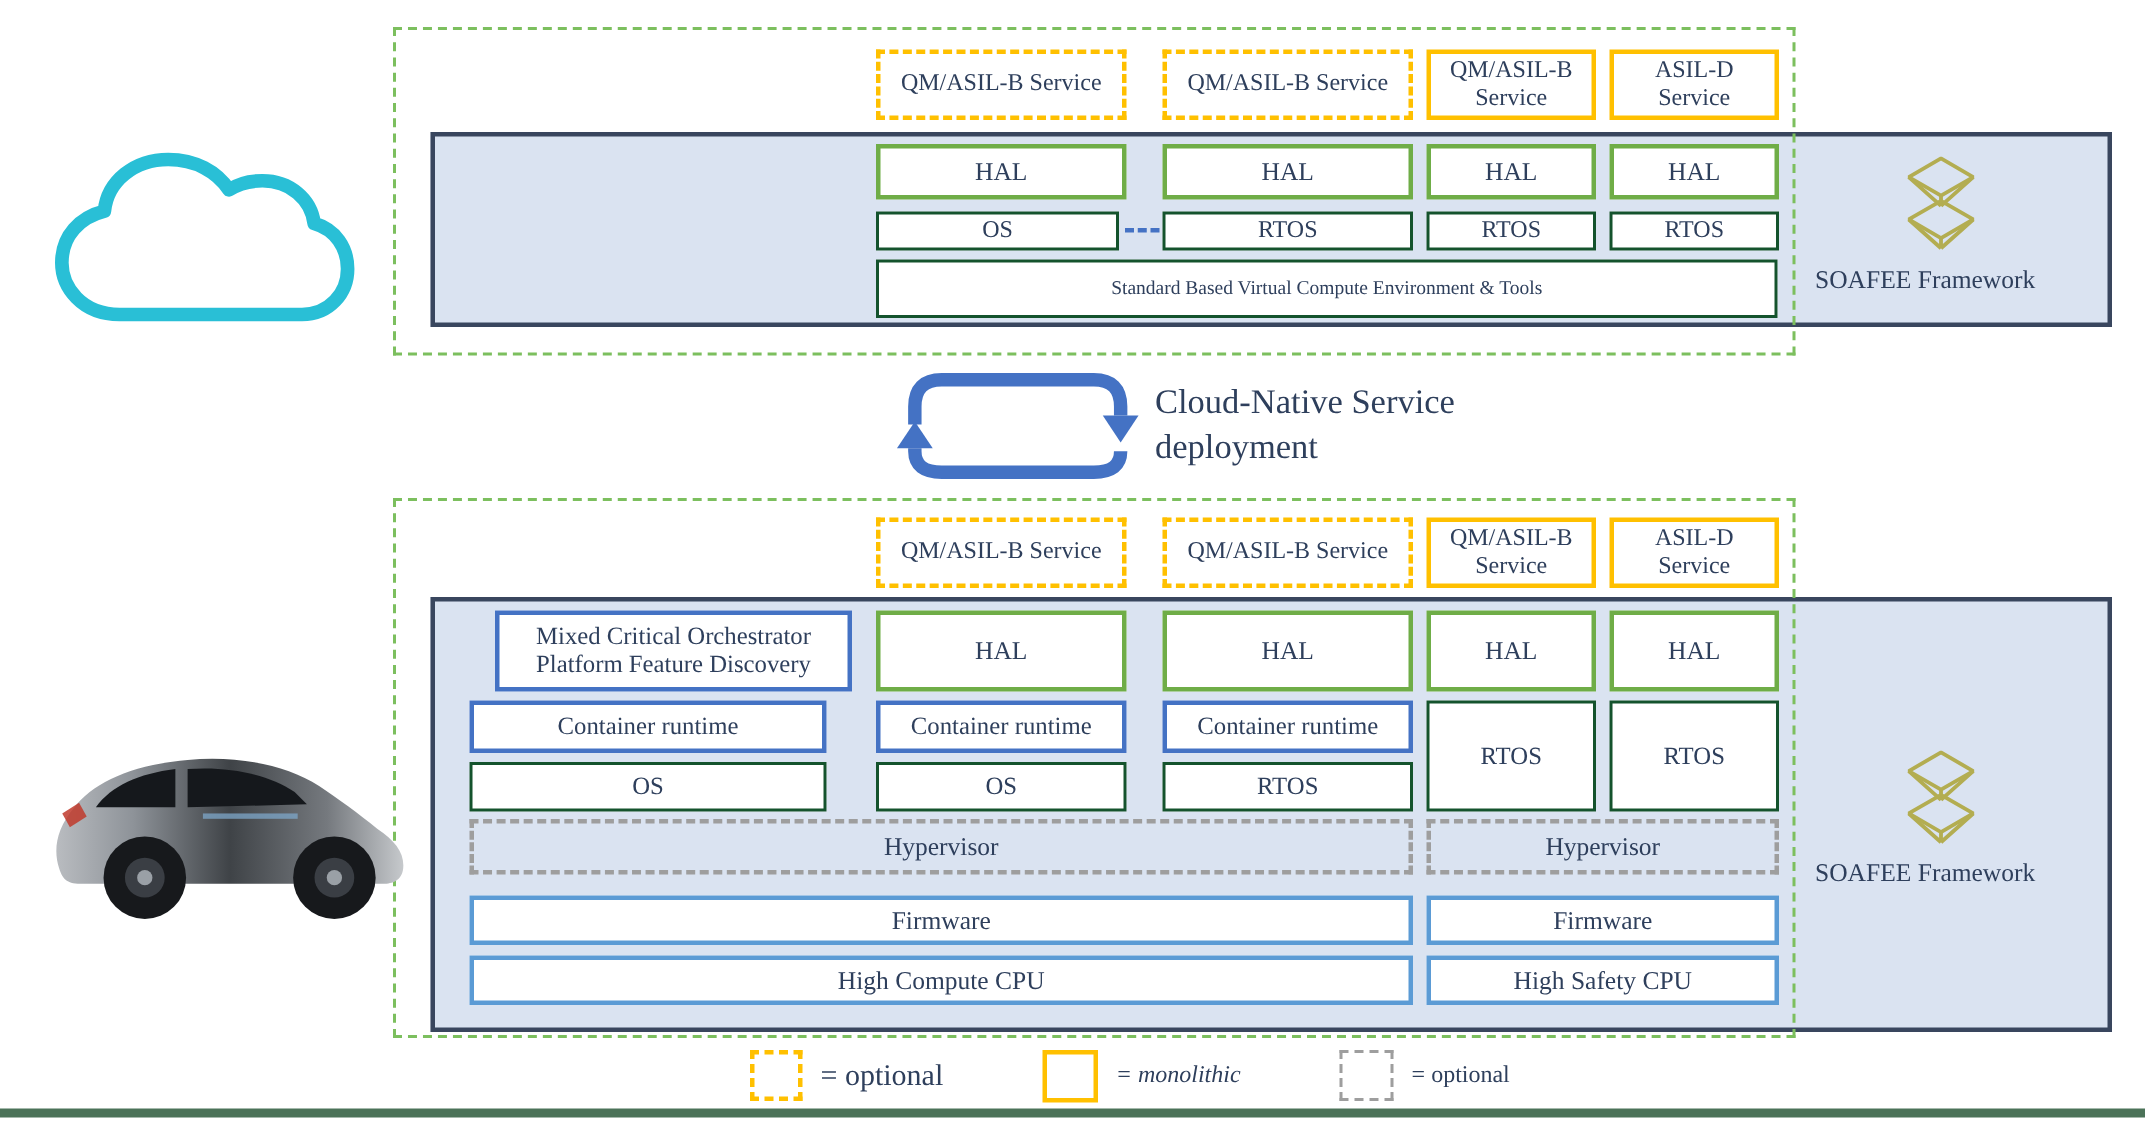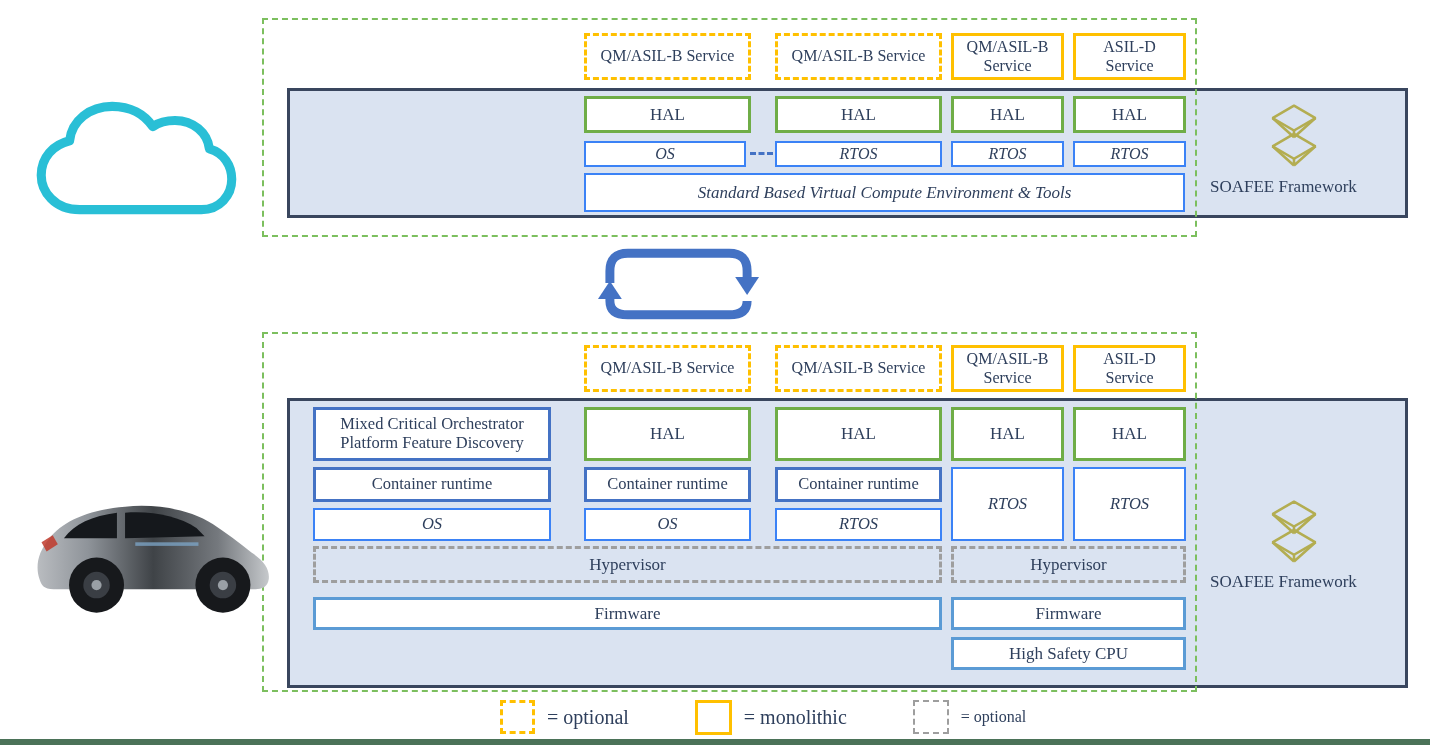--- a/index.html
+++ b/index.html
@@ -4,21 +4,21 @@
 <style>
   html,body{margin:0;padding:0;background:#ffffff;}
   .canvas{position:relative;width:1430px;height:748px;background:#ffffff;overflow:hidden;
           font-family:"Liberation Serif", serif;color:#2e3f5c;}
   .abs{position:absolute;box-sizing:border-box;}
   .box{position:absolute;box-sizing:border-box;display:flex;align-items:center;justify-content:center;
        text-align:center;background:#ffffff;line-height:1.15;z-index:3;}
   .panel{position:absolute;box-sizing:border-box;background:#dae3f1;border:3px solid #39465e;z-index:1;}
   .green-rect{position:absolute;box-sizing:border-box;border:2px dashed #7cbf5e;z-index:2;pointer-events:none;}
   .green-border{border:3px solid #6fad47;}
-  .gray-border{border:2px solid #3b82f6;font-style:italic;}
+  .gray-border{border:2px solid #14532d;}
   .blue-border{border:3px solid #4472c4;}
   .lightblue-border{border:3px solid #5b9bd5;}
   .dark-border{border:3px solid #39465e;}
   .orange-dashed{border:3px dashed #ffc000;}
   .orange-solid{border:3px solid #ffc000;}
   .gray-dashed-box{border:3px dashed #9e9e9e;background:transparent;}
   .label{position:absolute;z-index:3;}
   .legend-row{position:absolute;display:flex;align-items:center;z-index:3;}
   .legend-swatch{box-sizing:border-box;background:#fff;}
   .bottom-bar{position:absolute;left:0;width:1430px;height:6px;background:#4b7258;z-index:4;}
@@ -68,50 +68,54 @@
   <div class="box green-border" style="left:775px;top:96px;width:167px;height:37px;font-size:17px;">HAL</div>
   <div class="box green-border" style="left:951px;top:96px;width:113px;height:37px;font-size:17px;">HAL</div>
   <div class="box green-border" style="left:1073px;top:96px;width:113px;height:37px;font-size:17px;">HAL</div>
 
   <div class="box gray-border" style="left:584px;top:141px;width:162px;height:26px;font-size:16px;">OS</div>
   <div class="abs" style="left:750px;top:152px;width:23px;border-top:3px dashed #4472c4;z-index:3;"></div>
   <div class="box gray-border" style="left:775px;top:141px;width:167px;height:26px;font-size:16px;">RTOS</div>
   <div class="box gray-border" style="left:951px;top:141px;width:113px;height:26px;font-size:16px;">RTOS</div>
   <div class="box gray-border" style="left:1073px;top:141px;width:113px;height:26px;font-size:16px;">RTOS</div>
 
-  <div class="box gray-border" style="left:584px;top:173px;width:601px;height:39px;font-size:17px;">Standard Based Virtual Compute Environment &amp; Tools</div>
+  <div class="box gray-border" style="left:584px;top:173px;width:601px;height:39px;font-size:13px;">Standard Based Virtual Compute Environment &amp; Tools</div>
 
   <svg class="abs" style="left:1268px;top:100px;z-index:3" width="52" height="70" viewBox="0 0 92 112">
     <g stroke="#b3ad51" stroke-width="4.5" fill="none" stroke-linejoin="bevel">
       <polygon points="46,4 84,26 46,48 8,26"></polygon>
       <path d="M 8 26 L 46 60 M 84 26 L 46 60 M 46 48 L 46 60"></path>
       <polygon points="46,54 84,76 46,98 8,76"></polygon>
       <path d="M 8 76 L 46 110 M 84 76 L 46 110 M 46 98 L 46 110"></path>
     </g>
   </svg>
   <div class="label" style="left:1210px;top:177px;width:170px;font-size:17px;">SOAFEE Framework</div>
 
   <svg class="abs" style="left:592px;top:243px;z-index:3" width="174" height="82" viewBox="0 0 175 82">
     <g stroke="#4472c4" stroke-width="9" fill="none">
       <path d="M 18 40 L 18 28 Q 18 10 36 10 L 138 10 Q 156 10 156 28 L 156 34"></path>
       <path d="M 156 58 Q 156 72 138 72 L 36 72 Q 18 72 18 58 L 18 56"></path>
     </g>
     <polygon points="144,34 168,34 156,52" fill="#4472c4"></polygon>
     <polygon points="6,56 30,56 18,38" fill="#4472c4"></polygon>
   </svg>
+  <div class="label" style="left:770px;top:253px;width:250px;font-size:23px;line-height:1.3;">
+    <div>Cloud-Native Service</div>
+    <div>deployment</div>
+  </div>
 
   <div class="panel" style="left:287px;top:398px;width:1121px;height:290px;"></div>
   <div class="green-rect" style="left:262px;top:332px;width:935px;height:360px;"></div>
 
   <div class="box orange-dashed" style="left:584px;top:345px;width:167px;height:47px;font-size:16px;">QM/ASIL-B Service</div>
   <div class="box orange-dashed" style="left:775px;top:345px;width:167px;height:47px;font-size:16px;">QM/ASIL-B Service</div>
   <div class="box orange-solid" style="left:951px;top:345px;width:113px;height:47px;font-size:16px;padding:0 6px;">QM/ASIL-B Service</div>
   <div class="box orange-solid" style="left:1073px;top:345px;width:113px;height:47px;font-size:16px;padding:0 12px;">ASIL-D Service</div>
 
-  <div class="box blue-border" style="left:313px;top:407px;width:238px;height:54px;font-size:16.5px;padding:0 8px;">Mixed Critical Orchestrator Platform Feature Discovery</div>
+  <div class="box blue-border" style="left:330px;top:407px;width:238px;height:54px;font-size:16.5px;padding:0 8px;">Mixed Critical Orchestrator Platform Feature Discovery</div>
   <div class="box blue-border" style="left:313px;top:467px;width:238px;height:35px;font-size:16.5px;">Container runtime</div>
   <div class="box gray-border" style="left:313px;top:508px;width:238px;height:33px;font-size:16.5px;">OS</div>
 
   <div class="box green-border" style="left:584px;top:407px;width:167px;height:54px;font-size:17px;">HAL</div>
   <div class="box blue-border" style="left:584px;top:467px;width:167px;height:35px;font-size:16.5px;">Container runtime</div>
   <div class="box gray-border" style="left:584px;top:508px;width:167px;height:33px;font-size:16.5px;">OS</div>
 
   <div class="box green-border" style="left:775px;top:407px;width:167px;height:54px;font-size:17px;">HAL</div>
   <div class="box blue-border" style="left:775px;top:467px;width:167px;height:35px;font-size:16.5px;">Container runtime</div>
   <div class="box gray-border" style="left:775px;top:508px;width:167px;height:33px;font-size:16.5px;">RTOS</div>
@@ -121,37 +125,38 @@
 
   <div class="box green-border" style="left:1073px;top:407px;width:113px;height:54px;font-size:17px;">HAL</div>
   <div class="box gray-border" style="left:1073px;top:467px;width:113px;height:74px;font-size:16.5px;">RTOS</div>
 
   <div class="box gray-dashed-box" style="left:313px;top:546px;width:629px;height:37px;font-size:17px;">Hypervisor</div>
   <div class="box gray-dashed-box" style="left:951px;top:546px;width:235px;height:37px;font-size:17px;">Hypervisor</div>
 
   <div class="box lightblue-border" style="left:313px;top:597px;width:629px;height:33px;font-size:17px;">Firmware</div>
   <div class="box lightblue-border" style="left:951px;top:597px;width:235px;height:33px;font-size:17px;">Firmware</div>
 
+  <div class="box lightblue-border" style="left:313px;top:637px;width:629px;height:33px;font-size:17px;">High Compute CPU</div>
   <div class="box lightblue-border" style="left:951px;top:637px;width:235px;height:33px;font-size:17px;text-align:right;">High Safety CPU</div>
 
   <svg class="abs" style="left:1268px;top:496px;z-index:3" width="52" height="70" viewBox="0 0 92 112">
     <g stroke="#b3ad51" stroke-width="4.5" fill="none" stroke-linejoin="bevel">
       <polygon points="46,4 84,26 46,48 8,26"></polygon>
       <path d="M 8 26 L 46 60 M 84 26 L 46 60 M 46 48 L 46 60"></path>
       <polygon points="46,54 84,76 46,98 8,76"></polygon>
       <path d="M 8 76 L 46 110 M 84 76 L 46 110 M 46 98 L 46 110"></path>
     </g>
   </svg>
   <div class="label" style="left:1210px;top:572px;width:170px;font-size:17px;">SOAFEE Framework</div>
 
   <div class="legend-row" style="left:500px;top:698px;height:38px;gap:12px;">
     <span class="legend-swatch orange-dashed" style="width:35px;height:34px;display:inline-block;"></span>
     <span class="label" style="position:static;font-size:20px;">= optional</span>
     <span style="width:42px;"></span>
     <span class="legend-swatch orange-solid" style="width:37px;height:35px;display:inline-block;"></span>
-    <span class="label" style="position:static;font-size:20px;">= monolithic</span>
+    <span class="label" style="position:static;font-size:16px;font-style:italic;">= monolithic</span>
     <span style="width:42px;"></span>
     <span class="legend-swatch" style="width:36px;height:34px;display:inline-block;border:2.5px dashed #9e9e9e;"></span>
     <span class="label" style="position:static;font-size:16px;">= optional</span>
   </div>
 
   <div class="bottom-bar" style="top:739px;"></div>
 </div>
 
 </body></html>

